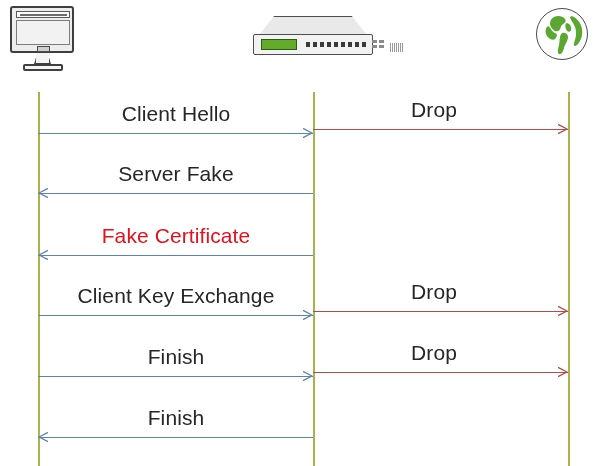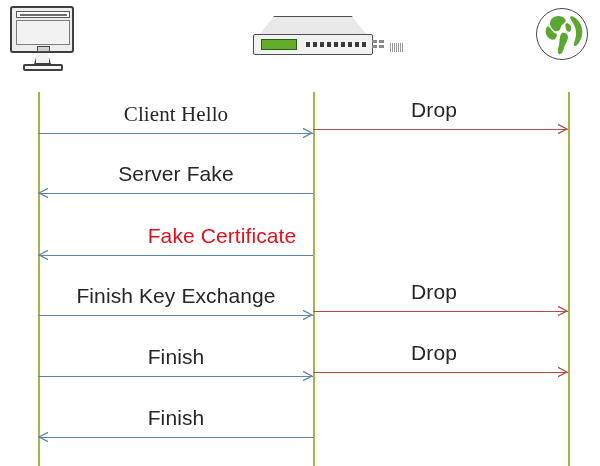--- a/index.html
+++ b/index.html
@@ -170,21 +170,21 @@
 
   <div id="messages">
       <div class="msg" style="left: 38px; top: 133px; width: 275px;">
         <div class="msg-line" style="width: 275px; border-top-color: rgb(93, 131, 177);"></div>
         <div class="arrow-head" style="left: 265px;">
           <svg width="10" height="10" viewBox="0 0 10 10">
             <path d="M0.5 0.7 L9 5 L0.5 9.3" fill="none" stroke="#5d83b1" stroke-width="1.3" stroke-linecap="round" stroke-linejoin="round"></path>
           </svg>
         </div>
       </div>
-      <div class="msg-label ctr" style="left: 176px; top: 102px; color: rgb(38, 38, 38); font-family: Liberation Serif, serif;">Client Hello</div>
+      <div class="msg-label ctr" style="left: 176px; top: 102px; color: rgb(38, 38, 38);">Client Hello</div>
       <div class="msg red" style="left: 313px; top: 129px; width: 255px;">
         <div class="msg-line" style="width: 255px; border-top-color: rgb(180, 74, 74);"></div>
         <div class="arrow-head" style="left: 245px;">
           <svg width="10" height="10" viewBox="0 0 10 10">
             <path d="M0.5 0.7 L9 5 L0.5 9.3" fill="none" stroke="#b44a4a" stroke-width="1.3" stroke-linecap="round" stroke-linejoin="round"></path>
           </svg>
         </div>
       </div>
       <div class="msg-label ctr" style="left: 434px; top: 98px; color: rgb(38, 38, 38);">Drop</div>
       <div class="msg" style="left: 38px; top: 193px; width: 275px;">
@@ -197,30 +197,30 @@
       </div>
       <div class="msg-label ctr" style="left: 176px; top: 162px; color: rgb(38, 38, 38);">Server Fake</div>
       <div class="msg" style="left: 38px; top: 255px; width: 275px;">
         <div class="msg-line" style="width: 275px; border-top-color: rgb(93, 131, 177);"></div>
         <div class="arrow-head" style="left: 0px;">
           <svg width="10" height="10" viewBox="0 0 10 10">
             <path d="M9.5 0.7 L1 5 L9.5 9.3" fill="none" stroke="#5d83b1" stroke-width="1.3" stroke-linecap="round" stroke-linejoin="round"></path>
           </svg>
         </div>
       </div>
-      <div class="msg-label ctr red-text" style="left: 176px; top: 224px; color: rgb(226, 18, 28); margin-left: 46px;">Fake Certificate</div>
+      <div class="msg-label ctr red-text" style="left: 176px; top: 224px; color: rgb(226, 18, 28);">Fake Certificate</div>
       <div class="msg" style="left: 38px; top: 315px; width: 275px;">
         <div class="msg-line" style="width: 275px; border-top-color: rgb(93, 131, 177);"></div>
         <div class="arrow-head" style="left: 265px;">
           <svg width="10" height="10" viewBox="0 0 10 10">
             <path d="M0.5 0.7 L9 5 L0.5 9.3" fill="none" stroke="#5d83b1" stroke-width="1.3" stroke-linecap="round" stroke-linejoin="round"></path>
           </svg>
         </div>
       </div>
-      <div class="msg-label ctr" style="left: 176px; top: 284px; color: rgb(38, 38, 38);">Finish Key Exchange</div>
+      <div class="msg-label ctr" style="left: 176px; top: 284px; color: rgb(38, 38, 38);">Client Key Exchange</div>
       <div class="msg red" style="left: 313px; top: 311px; width: 255px;">
         <div class="msg-line" style="width: 255px; border-top-color: rgb(180, 74, 74);"></div>
         <div class="arrow-head" style="left: 245px;">
           <svg width="10" height="10" viewBox="0 0 10 10">
             <path d="M0.5 0.7 L9 5 L0.5 9.3" fill="none" stroke="#b44a4a" stroke-width="1.3" stroke-linecap="round" stroke-linejoin="round"></path>
           </svg>
         </div>
       </div>
       <div class="msg-label ctr" style="left: 434px; top: 280px; color: rgb(38, 38, 38);">Drop</div>
       <div class="msg" style="left: 38px; top: 376px; width: 275px;">

